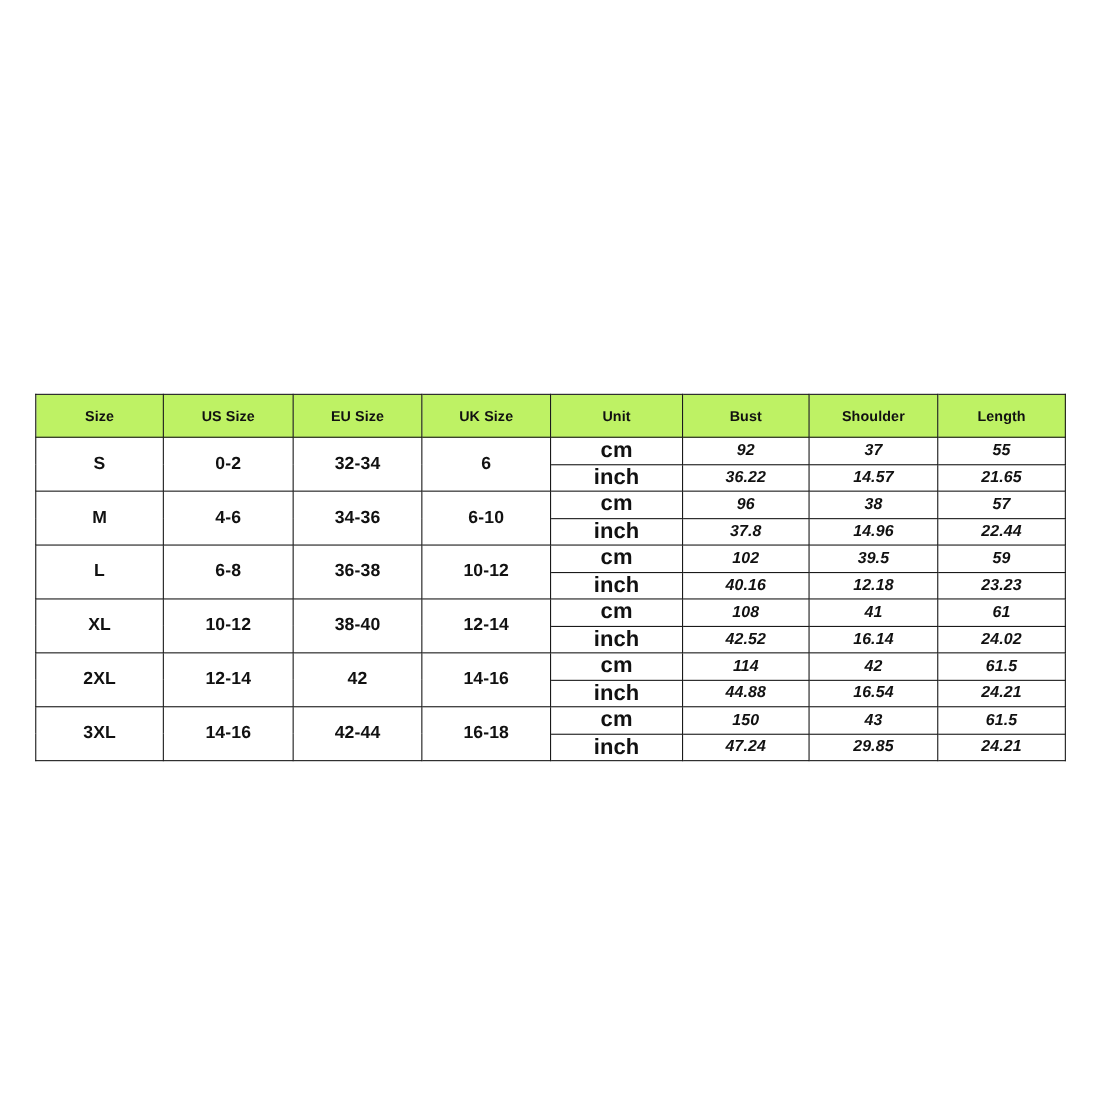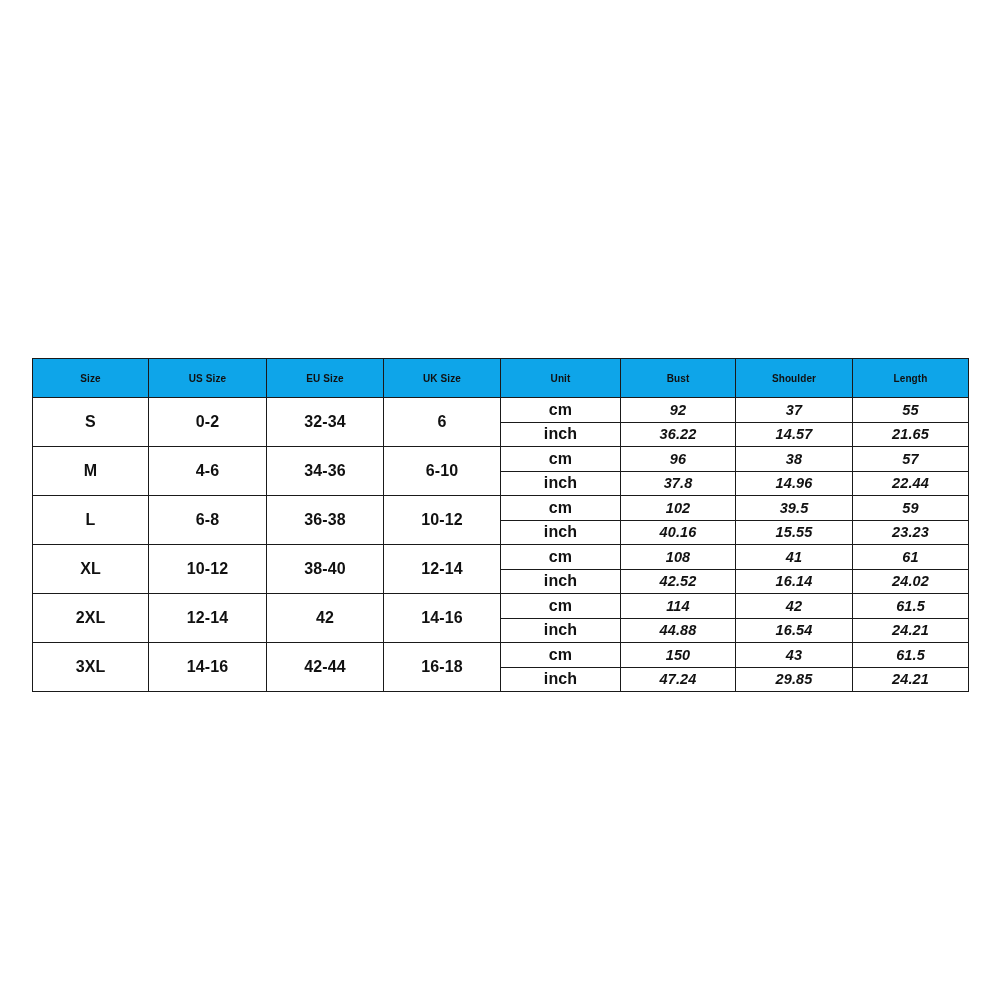--- a/index.html
+++ b/index.html
@@ -43,33 +43,33 @@
     border: 1.4px solid #1a1a1a;
     text-align: center;
     vertical-align: middle;
     font-weight: bold;
     color: #111111;
     padding: 0;
     letter-spacing: 0.1px;
   }
 
   table.size-chart thead th {
-    background: #0ea5e9;
+    background: #bef264;
     height: 38px;
-    font-size: 10px;
+    font-size: 13px;
   }
 
   table.size-chart td.size-cell,
   table.size-chart td.sys-cell {
     font-size: 16px;
     height: 47px;
   }
 
   table.size-chart td.unit-cell {
-    font-size: 16px;
+    font-size: 20px;
     height: 23.5px;
   }
 
   table.size-chart td.meas-cell {
     font-size: 14.5px;
     height: 23.5px;
     font-style: italic;
   }
 </style>
 </head>
@@ -138,21 +138,21 @@
           <td class="sys-cell" rowspan="2">36-38</td>
           <td class="sys-cell" rowspan="2">10-12</td>
           <td class="unit-cell">cm</td>
           <td class="meas-cell">102</td>
           <td class="meas-cell">39.5</td>
           <td class="meas-cell">59</td>
         </tr>
         <tr>
           <td class="unit-cell">inch</td>
           <td class="meas-cell">40.16</td>
-          <td class="meas-cell">15.55</td>
+          <td class="meas-cell">12.18</td>
           <td class="meas-cell">23.23</td>
         </tr>
         <tr>
           <td class="size-cell" rowspan="2">XL</td>
           <td class="sys-cell" rowspan="2">10-12</td>
           <td class="sys-cell" rowspan="2">38-40</td>
           <td class="sys-cell" rowspan="2">12-14</td>
           <td class="unit-cell">cm</td>
           <td class="meas-cell">108</td>
           <td class="meas-cell">41</td>

